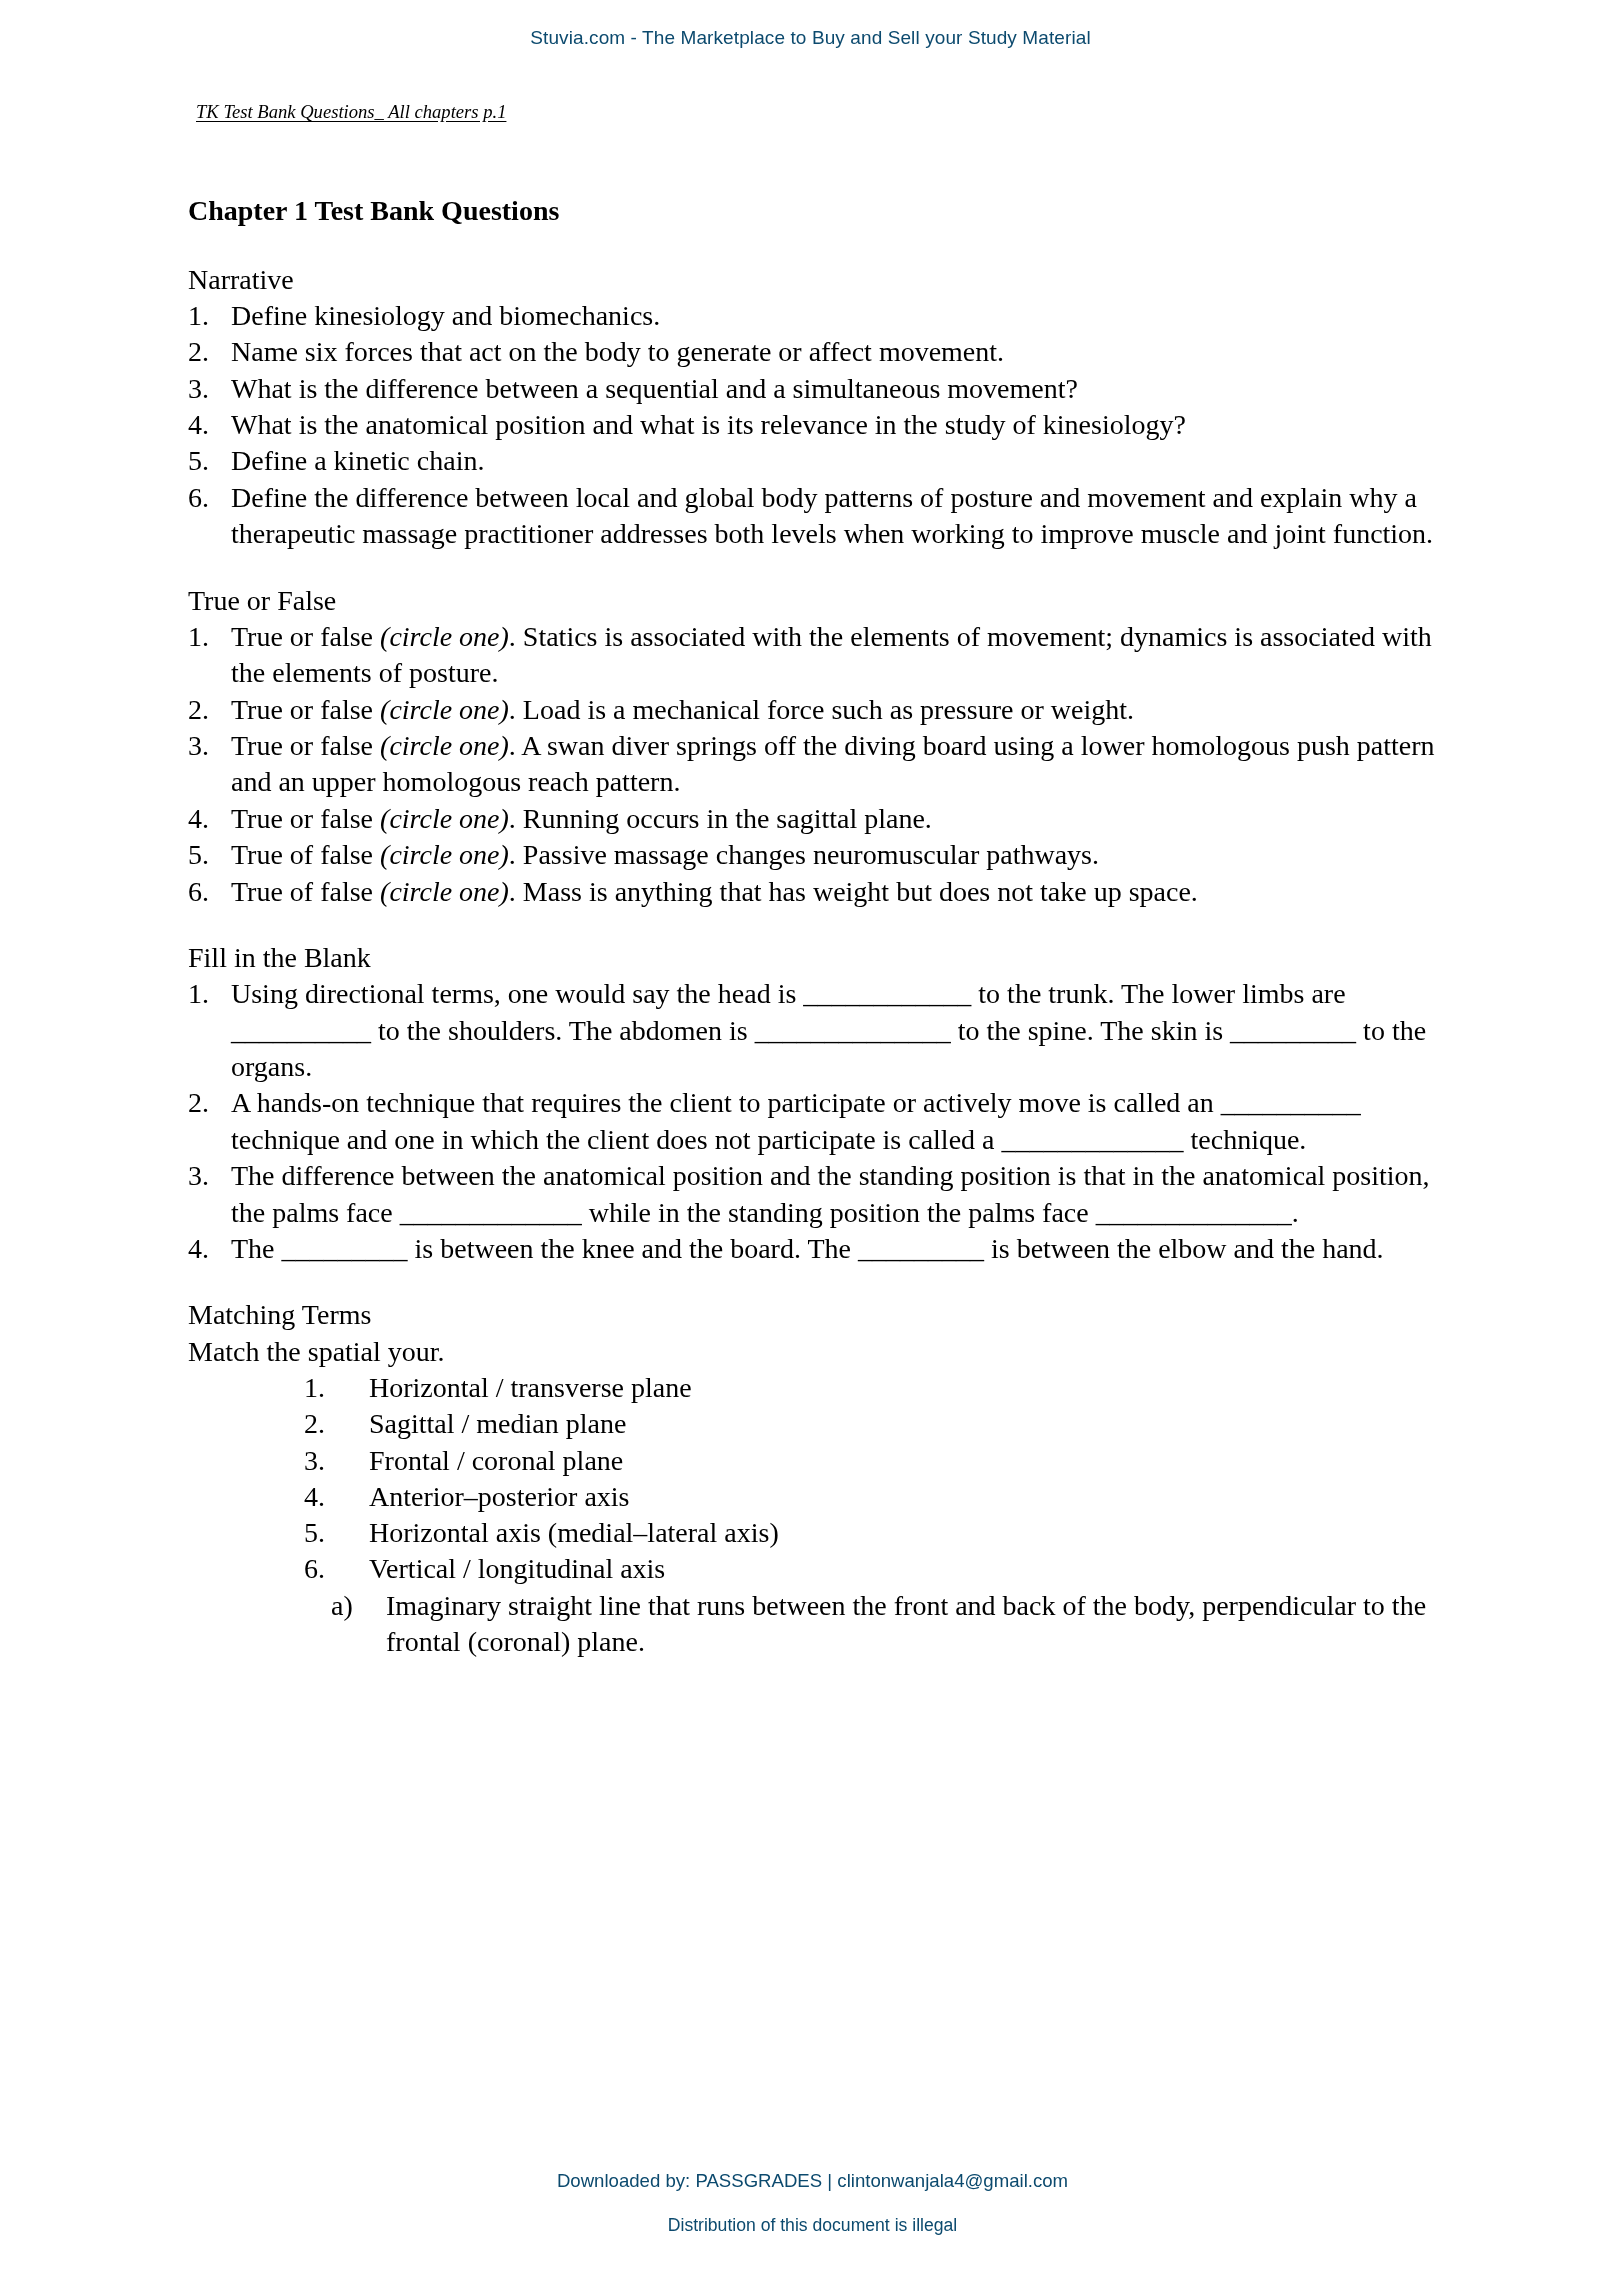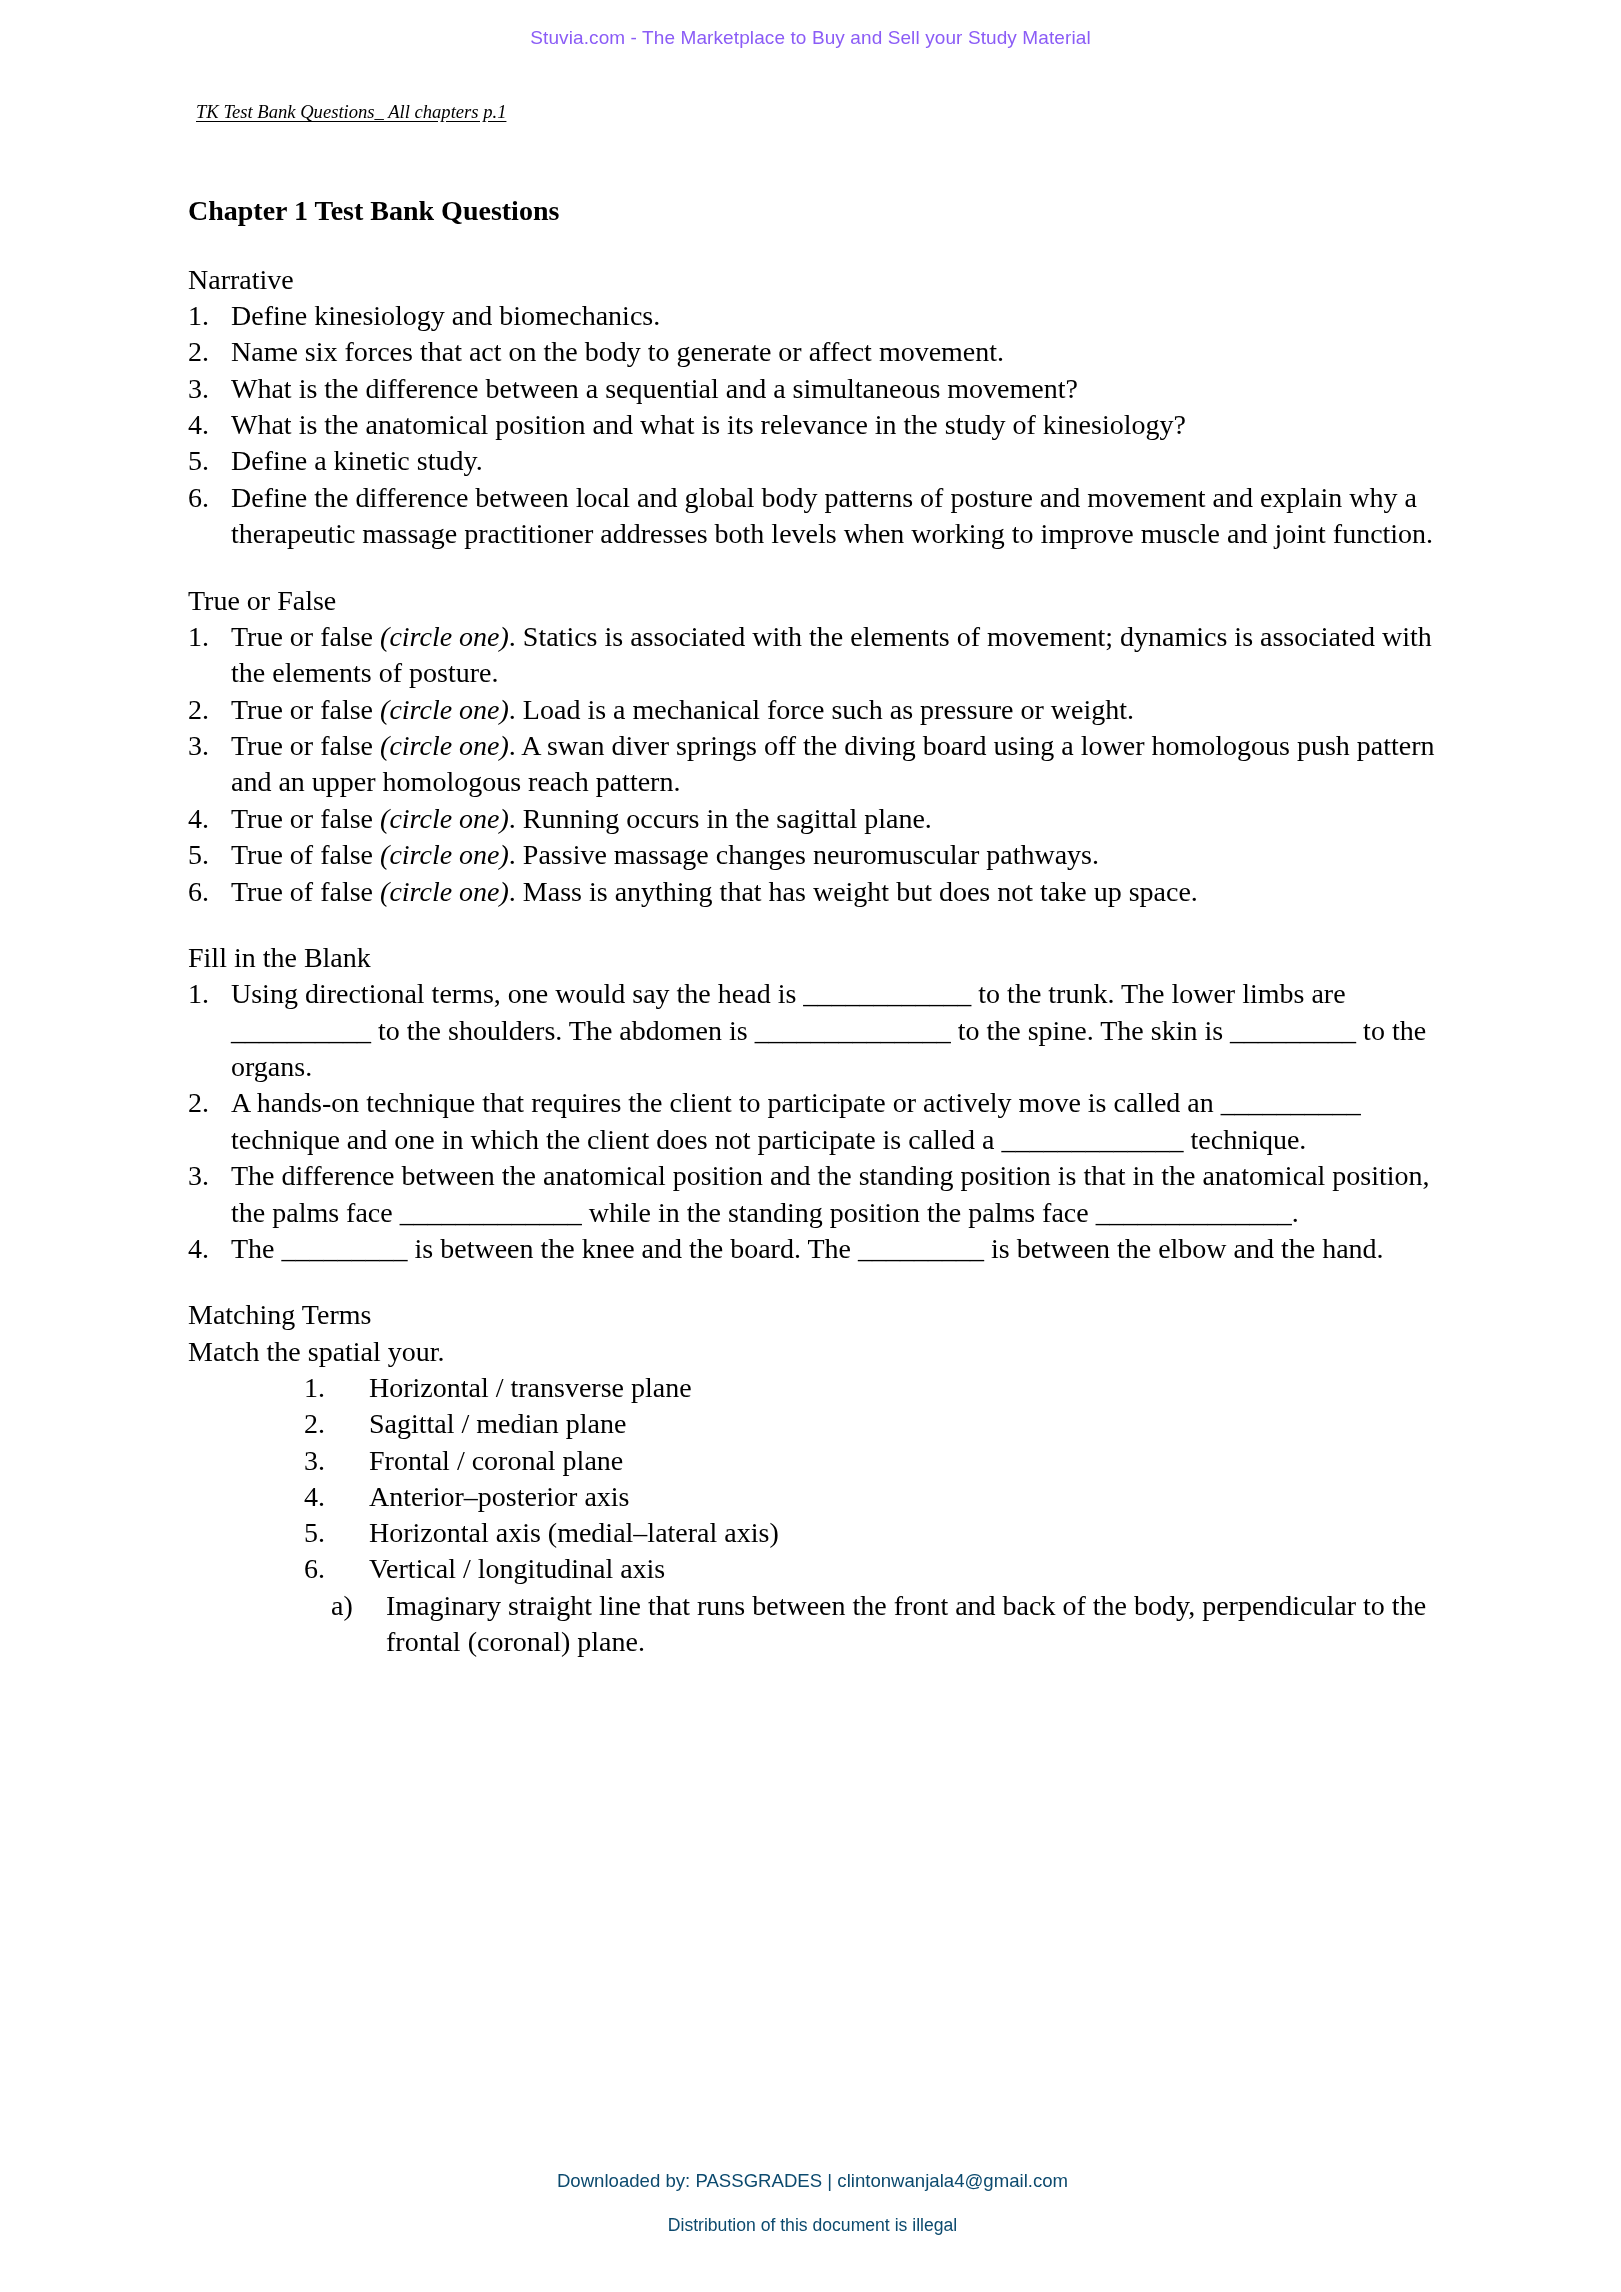--- a/index.html
+++ b/index.html
@@ -22,21 +22,21 @@
 
   
   .site-header {
     position: absolute;
     top: 27.4px;
     left: 0;
     width: 100%;
     text-align: center;
     font-family: "Liberation Sans", "DejaVu Sans", sans-serif;
     font-size: 19px;
-    color: #8b5cf6;
+    color: #0c4a6e;
     letter-spacing: 0.1px;
   }
 
   
   .doc-subtitle {
     position: absolute;
     top: 101px;
     left: 196px;
     font-family: Liberation Serif, serif;
     font-style: italic;
@@ -175,21 +175,21 @@
         <li>
           <span class="marker">3.</span>
           <span>What is the difference between a sequential and a simultaneous movement?</span>
         </li>
         <li>
           <span class="marker">4.</span>
           <span>What is the anatomical position and what is its relevance in the study of kinesiology?</span>
         </li>
         <li>
           <span class="marker">5.</span>
-          <span>Define a kinetic study.</span>
+          <span>Define a kinetic chain.</span>
         </li>
         <li>
           <span class="marker">6.</span>
           <span>Define the difference between local and global body patterns of posture and movement and explain why a therapeutic massage practitioner addresses both levels when working to improve muscle and joint function.</span>
         </li>
       </ol>
     </div>
 
     <div class="section">
       <h2 class="section-heading">True or False</h2>

